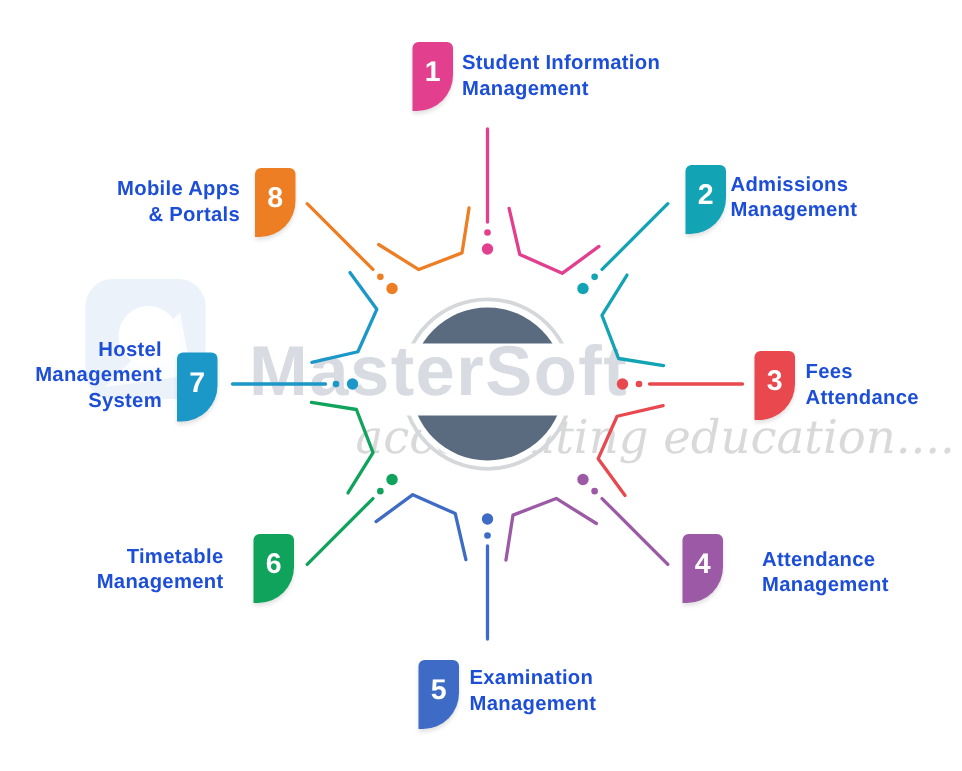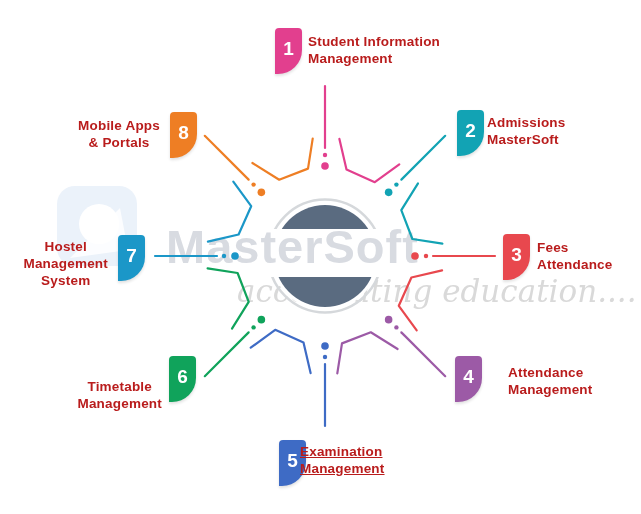--- a/index.html
+++ b/index.html
@@ -10,24 +10,24 @@
   #connector-layer { position:absolute; left:0; top:0; }
   .badge {
     position:absolute; width:27px; height:46px;
     border-radius:4px 4px 24px 0;
     color:#fff; font-weight:bold; font-size:19px;
     display:flex; align-items:center; justify-content:center;
     padding-bottom:4px; box-sizing:border-box;
     box-shadow:0 2px 3px rgba(0,0,0,0.12);
   }
   .item-label {
-    position:absolute; font-size:13.5px; font-weight:bold; color:#b91c1c;
+    position:absolute; font-size:13.5px; font-weight:bold; color:#1d4ed8;
     line-height:17px; white-space:pre-line; letter-spacing:0.2px;
   }
-  .item-label.right { text-align:center; }
+  .item-label.right { text-align:right; }
 </style>
 </head>
 <body>
 
 <div id="stage">
 
   <svg id="connector-layer" width="641" height="514" viewBox="0 0 641 514">
 
     <g>
       <rect x="57" y="186" width="80" height="80" rx="18" fill="#ebf2fa"></rect>
@@ -97,34 +97,34 @@
         </g>
       </g>
   </svg>
 
   <div id="items">
       <div class="badge" style="left: 275px; top: 28px; background: rgb(226, 63, 142);">1</div>
       <div class="item-label" style="left: 308px; top: 33px;">Student Information
 Management</div>
       <div class="badge" style="left: 457px; top: 110px; background: rgb(18, 163, 180);">2</div>
       <div class="item-label" style="left: 487px; top: 114px;">Admissions
-MasterSoft</div>
+Management</div>
       <div class="badge" style="left: 503px; top: 234px; background: rgb(232, 72, 78);">3</div>
       <div class="item-label" style="left: 537px; top: 239px;">Fees
 Attendance</div>
       <div class="badge" style="left: 455px; top: 356px; background: rgb(156, 90, 166);">4</div>
       <div class="item-label" style="left: 508px; top: 364px;">Attendance
 Management</div>
       <div class="badge" style="left: 279px; top: 440px; background: rgb(62, 107, 197);">5</div>
-      <div class="item-label" style="left: 300px; top: 443px; text-decoration: underline;">Examination
+      <div class="item-label" style="left: 313px; top: 443px;">Examination
 Management</div>
       <div class="badge" style="left: 169px; top: 356px; background: rgb(16, 163, 91);">6</div>
-      <div class="item-label right" style="right: 479px; top: 362px; margin-top: 16px;">Timetable
+      <div class="item-label right" style="right: 492px; top: 362px;">Timetable
 Management</div>
       <div class="badge" style="left: 118px; top: 235px; background: rgb(27, 151, 200);">7</div>
-      <div class="item-label right" style="right: 533px; top: 238px; margin-left: 24px;">Hostel
+      <div class="item-label right" style="right: 533px; top: 224px; margin-left: 24px;">Hostel
 Management
 System</div>
       <div class="badge" style="left: 170px; top: 112px; background: rgb(238, 126, 36);">8</div>
       <div class="item-label right" style="right: 481px; top: 117px;">Mobile Apps
 &amp; Portals</div>
     </div>
 </div>
 
 </body></html>

